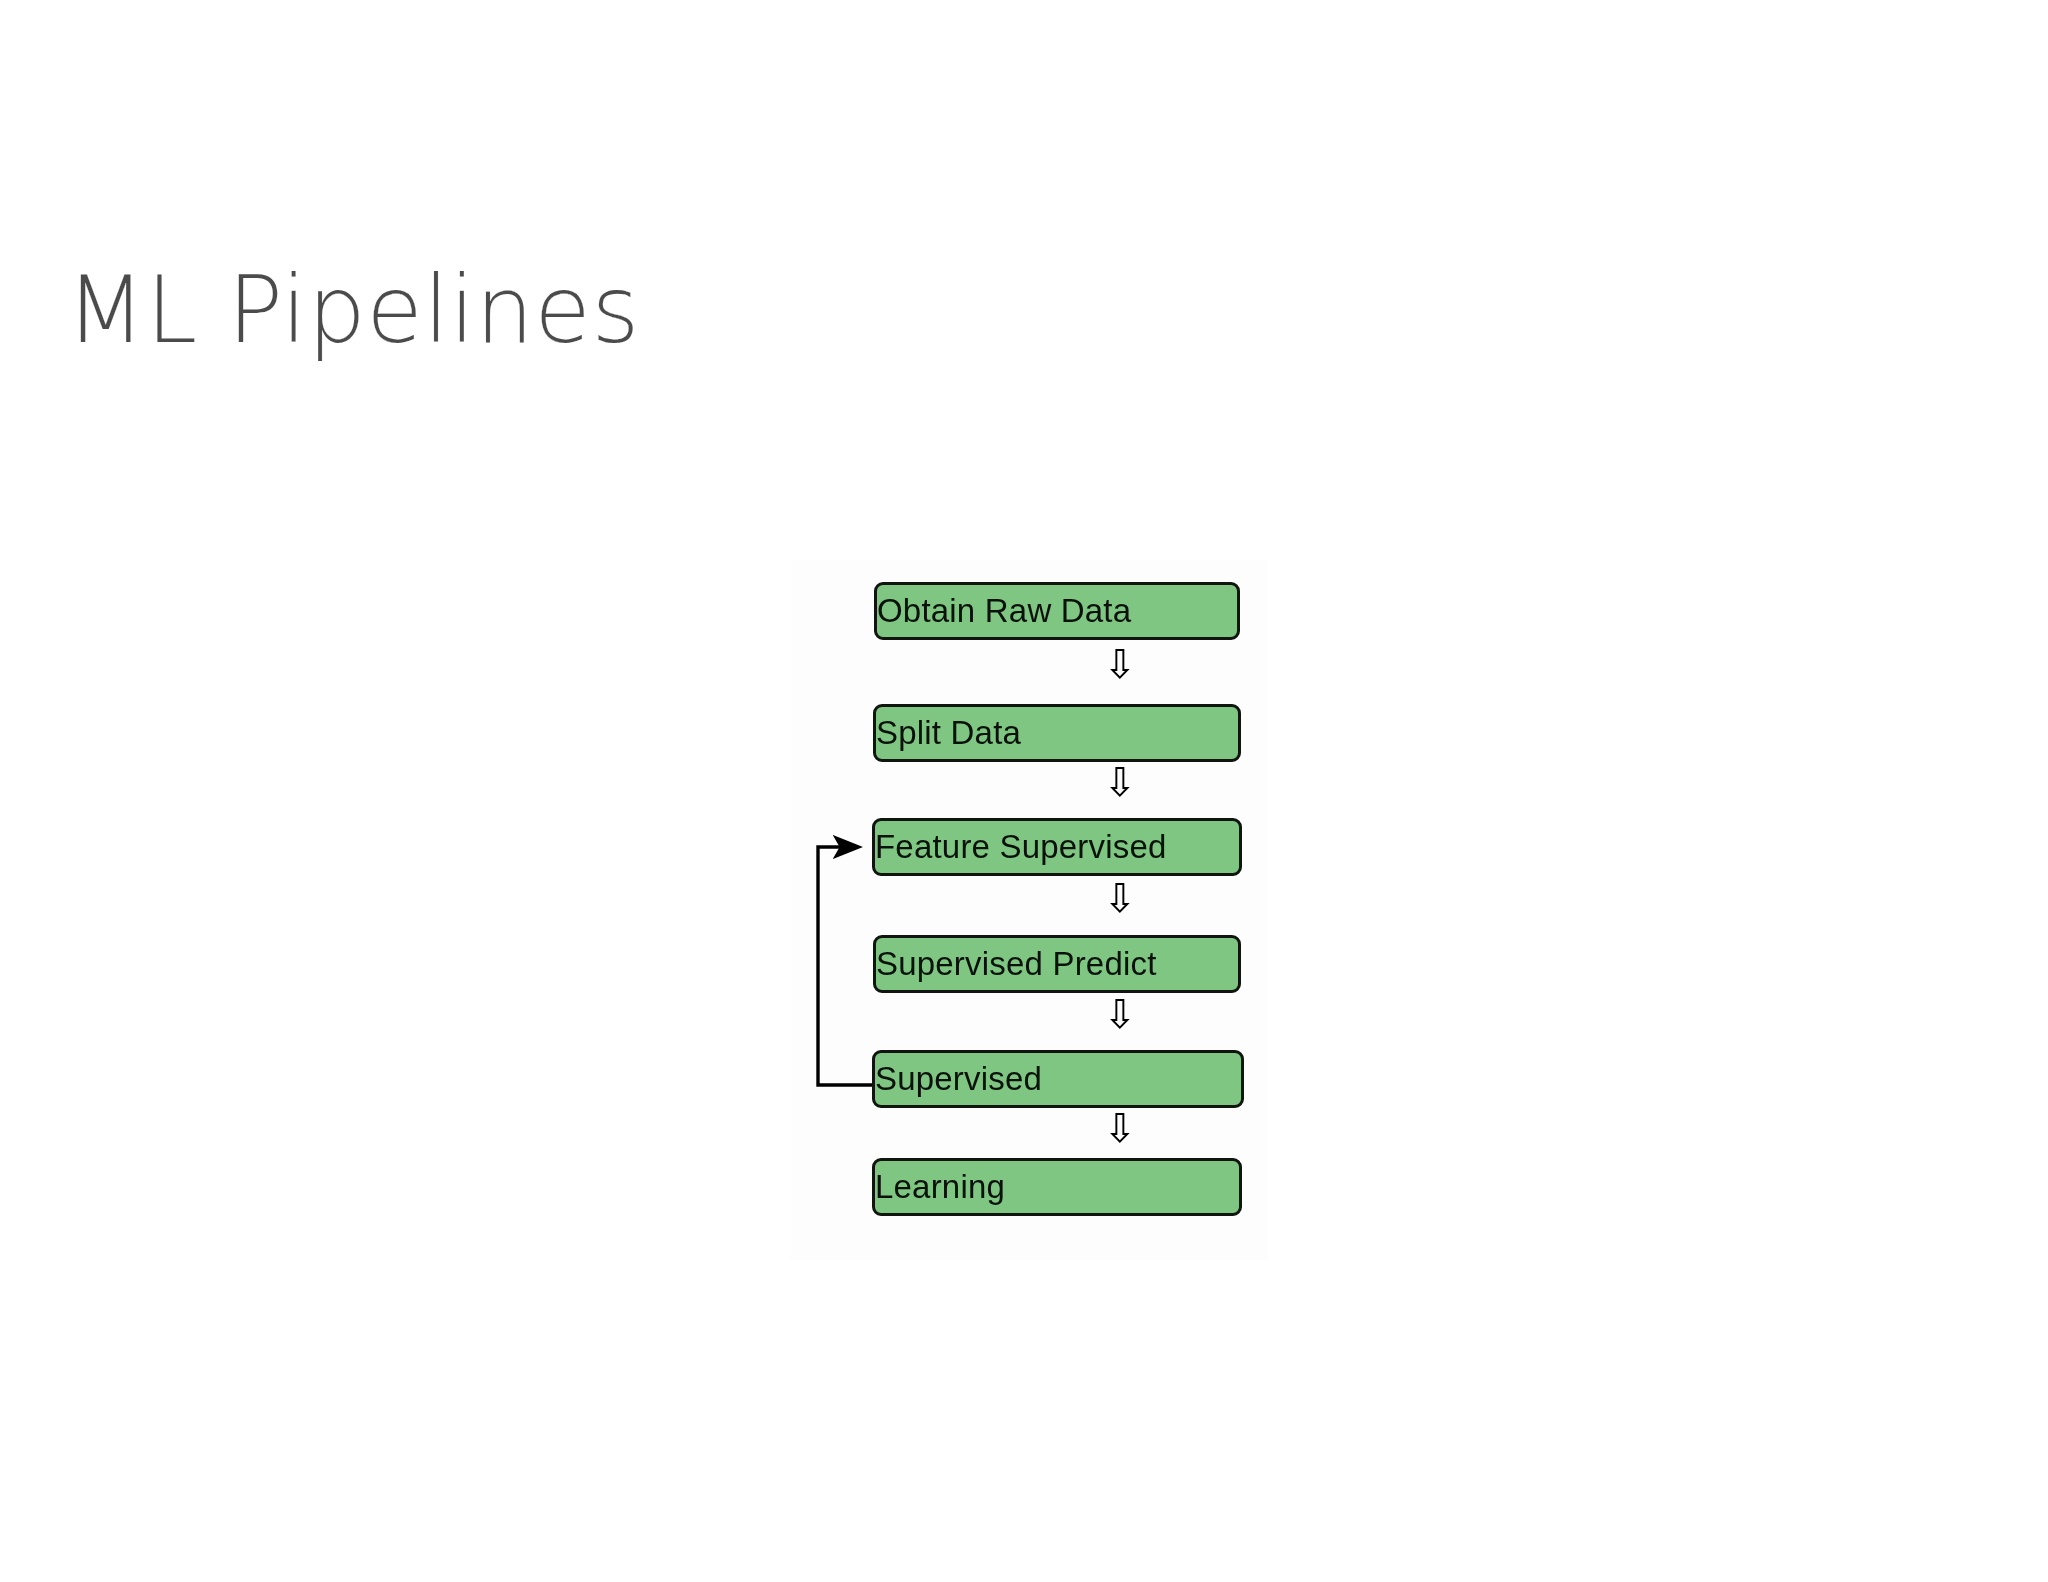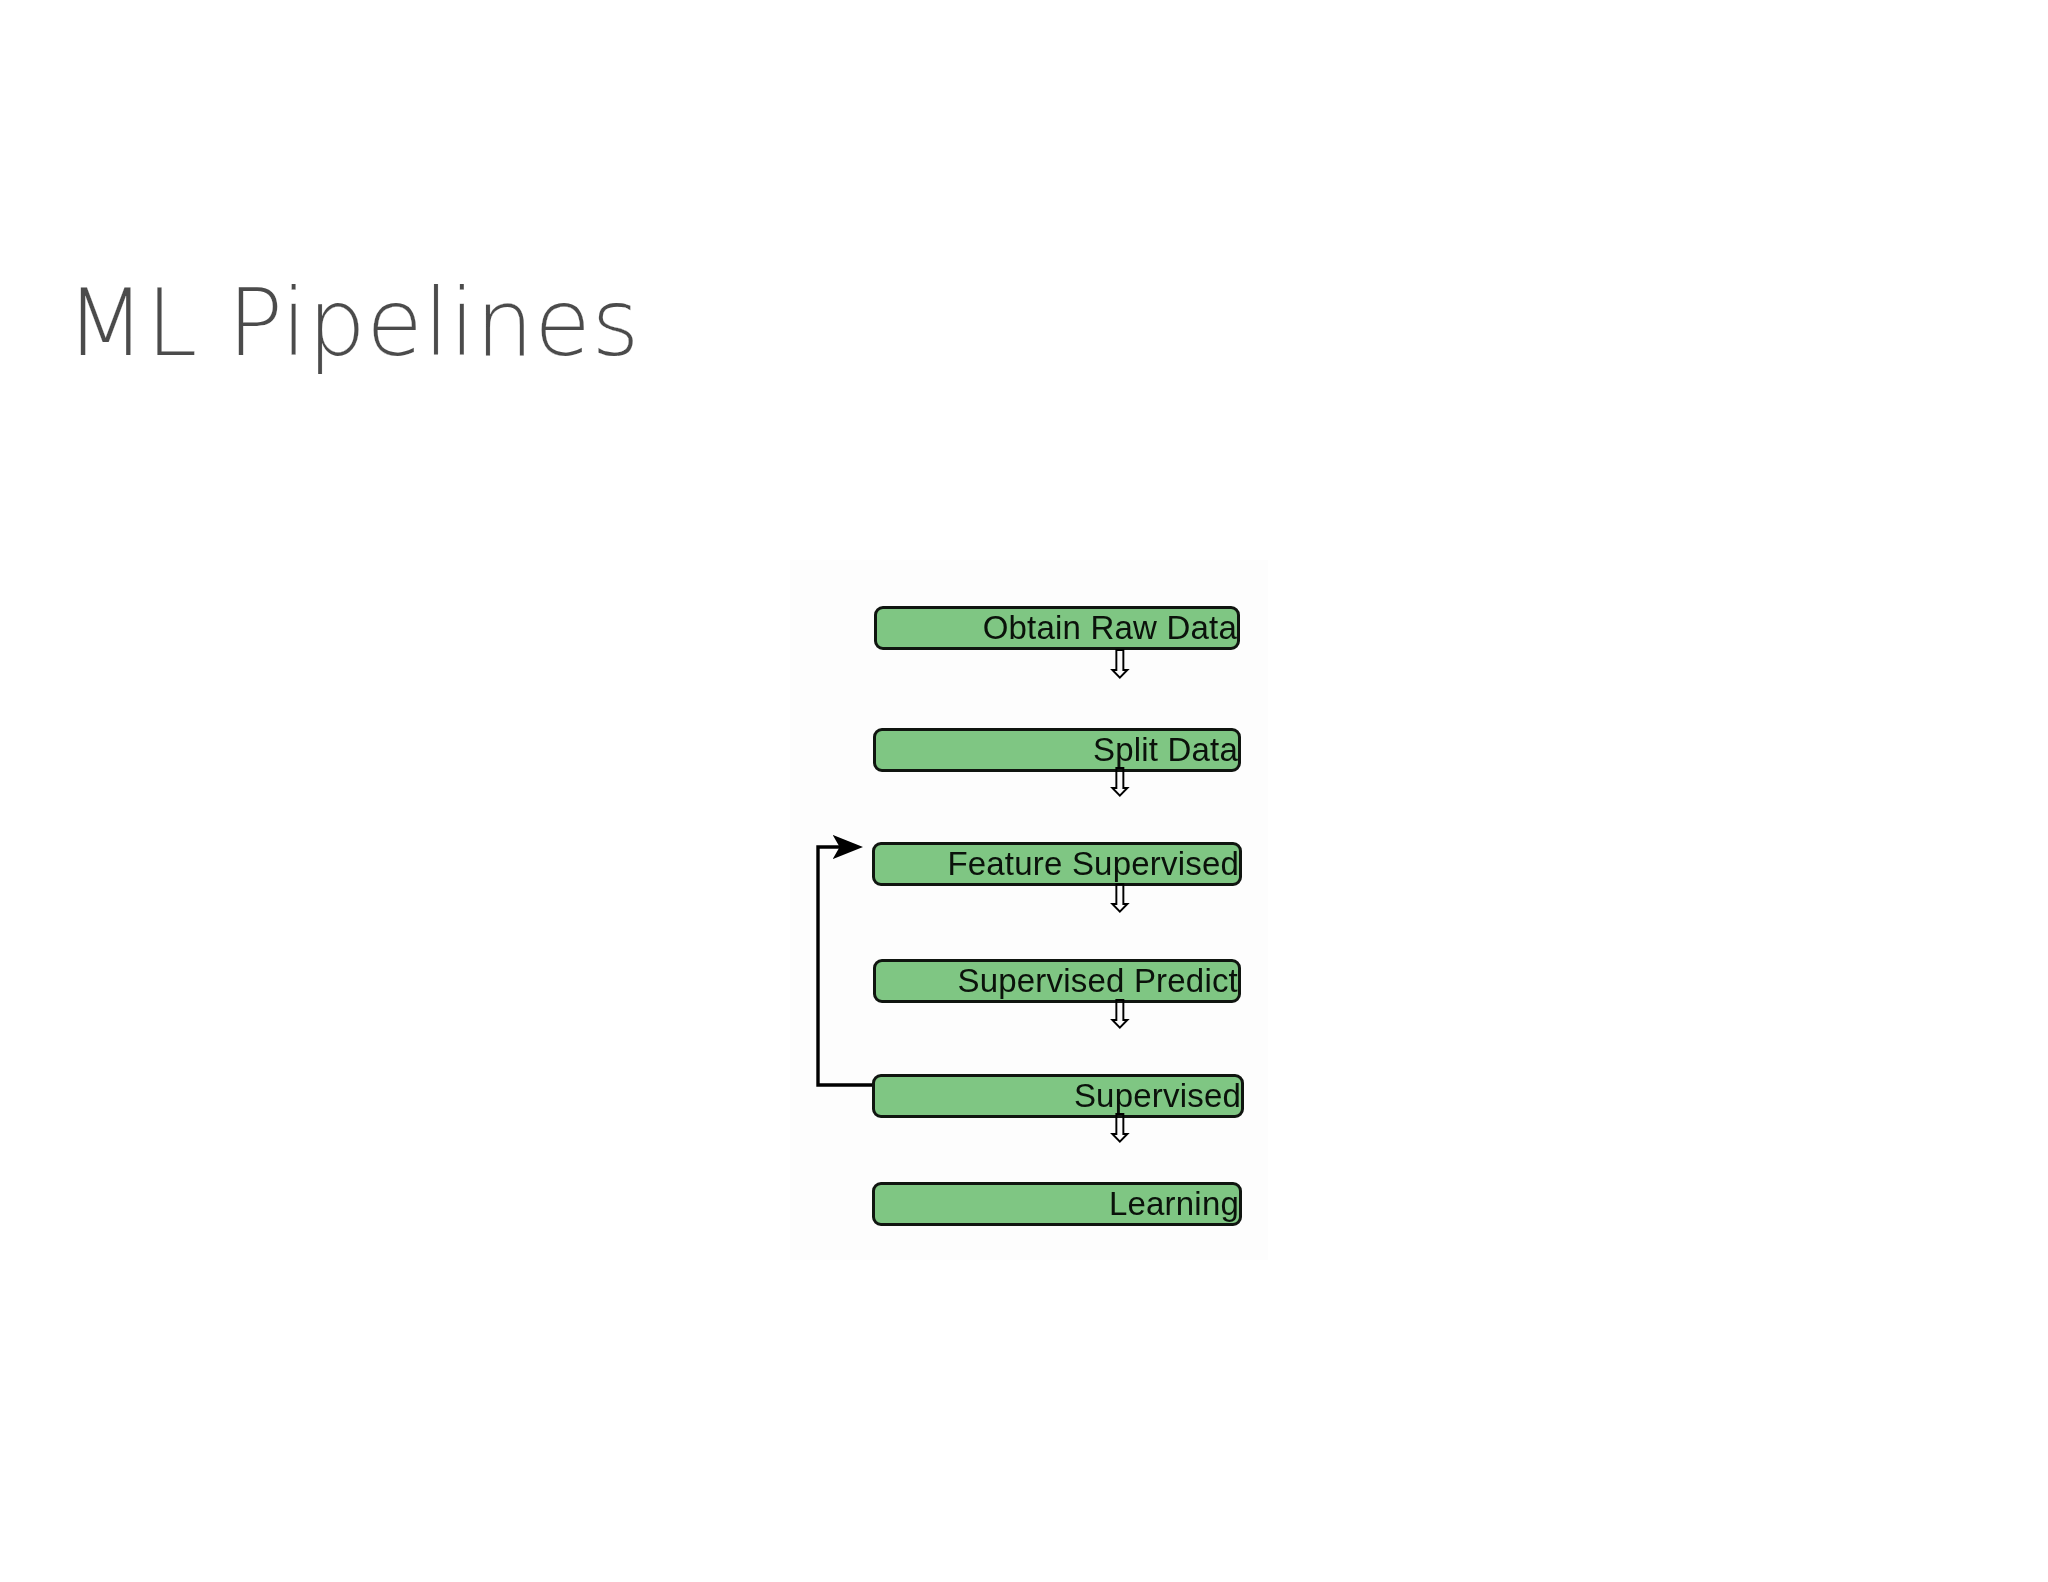--- a/index.html
+++ b/index.html
@@ -20,21 +20,21 @@
   .slide {
     position: absolute;
     inset: 0;
     background: #ffffff;
   }
 
   
   .slide-title {
     position: absolute;
     left: 66px;
-    top: 273px;
+    top: 260px;
     font-family: "DejaVu Sans", sans-serif;
     font-size: 92px;
     font-weight: 300;
     letter-spacing: 0.5px;
     color: #4b4b4b;
     line-height: 1.1;
     white-space: nowrap;
     -webkit-text-stroke: 0.2px #ffffff;
   }
 
@@ -56,31 +56,30 @@
     width: 370px;
   }
 
   .flow-box {
     position: absolute;
     left: 0;
     box-sizing: border-box;
     background: #7fc683;
     border: 3px solid #101510;
     border-radius: 9px;
-    height: 44px;
+    height: 58px;
     display: flex;
     align-items: center;
-    justify-content: flex-end;
+    justify-content: flex-start;
     color: #0b120b;
     font-family: "Liberation Sans", sans-serif;
     font-size: 33px;
     font-weight: 400;
     letter-spacing: 0.2px;
     white-space: nowrap;
-    margin-top: 24px;
   }
 
   
   .box-0 { top: 22px;   width: 366px; left: 2px; }
   .box-1 { top: 144px;  width: 368px; left: 1px; }
   .box-2 { top: 258px;  width: 370px; left: 0px; }
   .box-3 { top: 375px;  width: 368px; left: 1px; }
   .box-4 { top: 490px;  width: 372px; left: 0px; }
   .box-5 { top: 598px;  width: 370px; left: 0px; }
 

